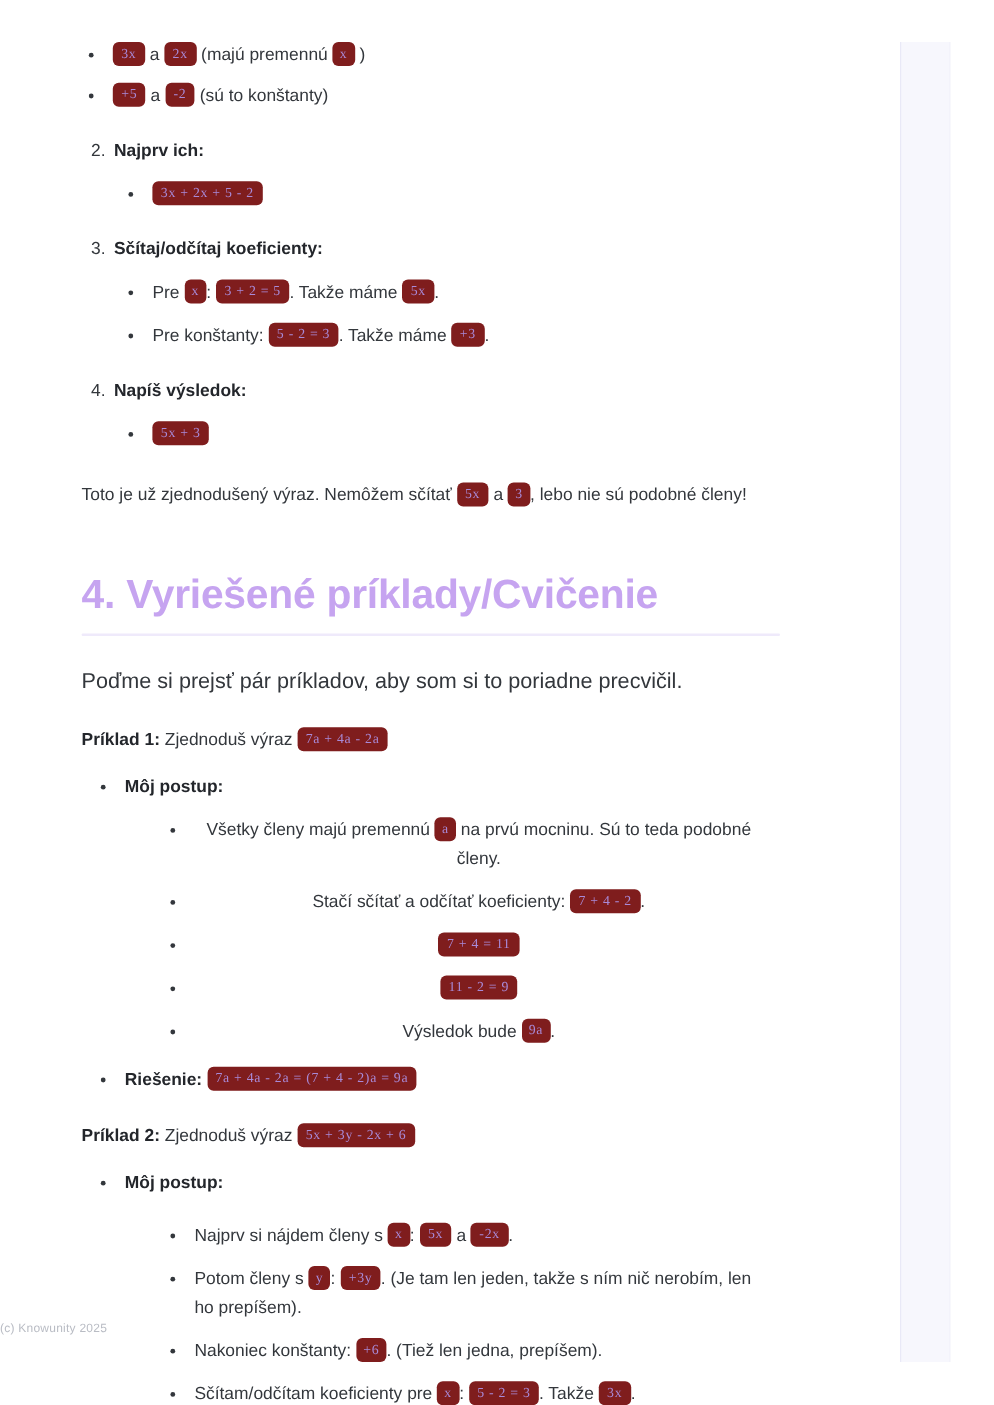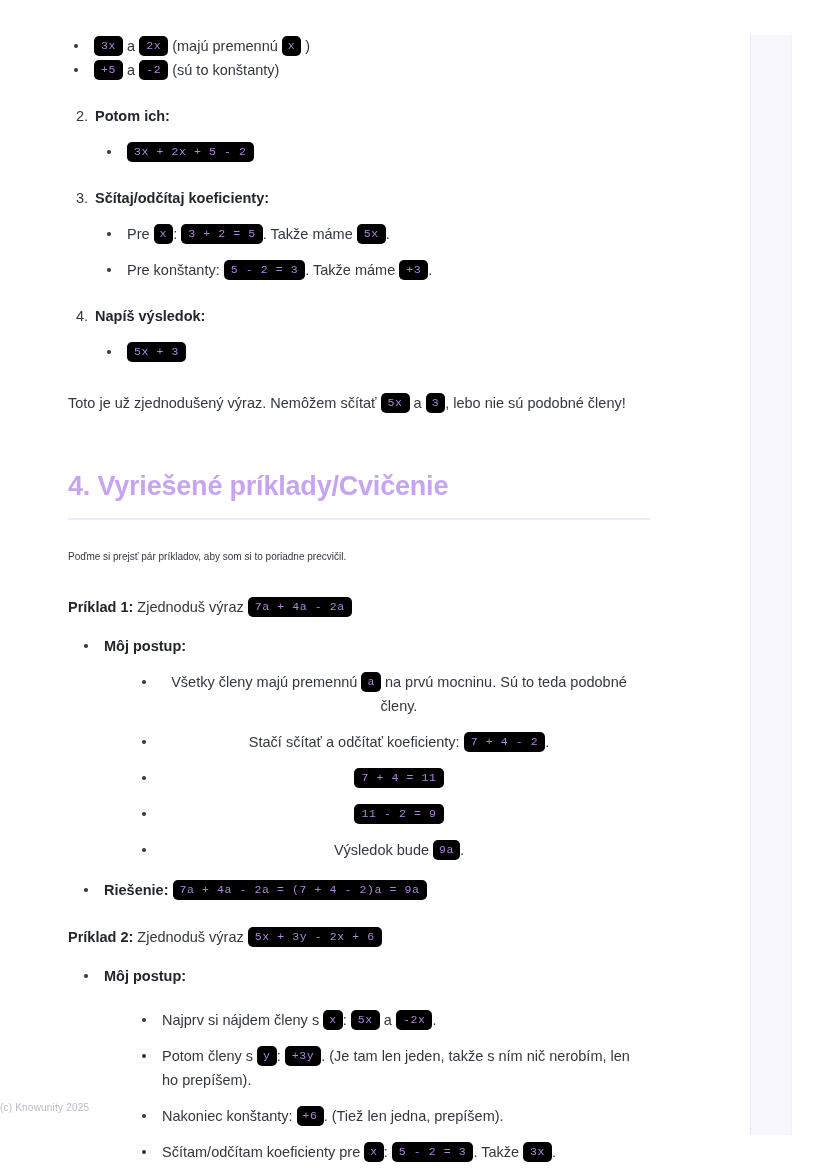--- a/index.html
+++ b/index.html
@@ -41,34 +41,34 @@
 
   
   .para {
     font-size: 14.5px;
     line-height: 26px;
     color: #33373c;
     text-align: justify;
     margin: 16px 0 0 0;
   }
   .lead {
-    font-size: 10px;
+    font-size: 18px;
     line-height: 26px;
     color: #33373c;
     margin: 0;
   }
 
   
   .chip {
     display: inline-block;
-    font-family: Liberation Mono, monospace;
+    font-family: Liberation Serif, serif;
     font-size: 11.5px;
     letter-spacing: 0.6px;
     color: #a98ad8;
-    background: #000000;
+    background: #7f1d1d;
     border-radius: 5px;
     padding: 2.5px 7px 3.5px 7px;
     line-height: 14px;
     vertical-align: middle;
     position: relative;
     top: -1px;
     white-space: pre;
   }
   .chip.narrow { padding-left: 6px; padding-right: 6px; }
 
@@ -116,30 +116,30 @@
   ul.bul > li::before {
     content: "";
     position: absolute;
     left: 6px;
     top: 10px;
     width: 4px;
     height: 4px;
     border-radius: 50%;
     background: #33373c;
   }
-  ul.bul.tight > li { margin-top: 0; }
+  ul.bul.tight > li { margin-top: 10px; }
   ul.bul.lvl1 { margin-top: 2px; margin-left: 10px; }
   ul.bul.lvl2 { margin-left: 32px; }
   ul.bul.under-step { margin-top: 4px; margin-left: 6px; }
   li .b { font-weight: bold; color: #23262b; }
 
   
   .sec-h2 {
     margin: 52px 0 0 0;
-    font-size: 27px;
+    font-size: 34px;
     line-height: 36px;
     font-weight: bold;
     color: #c6a4f0;
     letter-spacing: -0.2px;
   }
   .sec-rule {
     margin-top: 14px;
     height: 2px;
     width: 582px;
     background: #efeafb;
@@ -190,21 +190,21 @@
         <span>a</span>
         <span class="chip">-2</span>
         <span>(sú to konštanty)</span>
       </li>
     </ul>
 
     <ol class="steps">
 
       <li>
         <span class="num">2.</span>
-        <span class="step-title">Potom ich:</span>
+        <span class="step-title">Najprv ich:</span>
         <ul class="bul under-step">
           <li>
             <span class="chip">3x + 2x + 5 - 2</span>
           </li>
         </ul>
       </li>
 
       <li>
         <span class="num">3.</span>
         <span class="step-title">Sčítaj/odčítaj koeficienty:</span>

